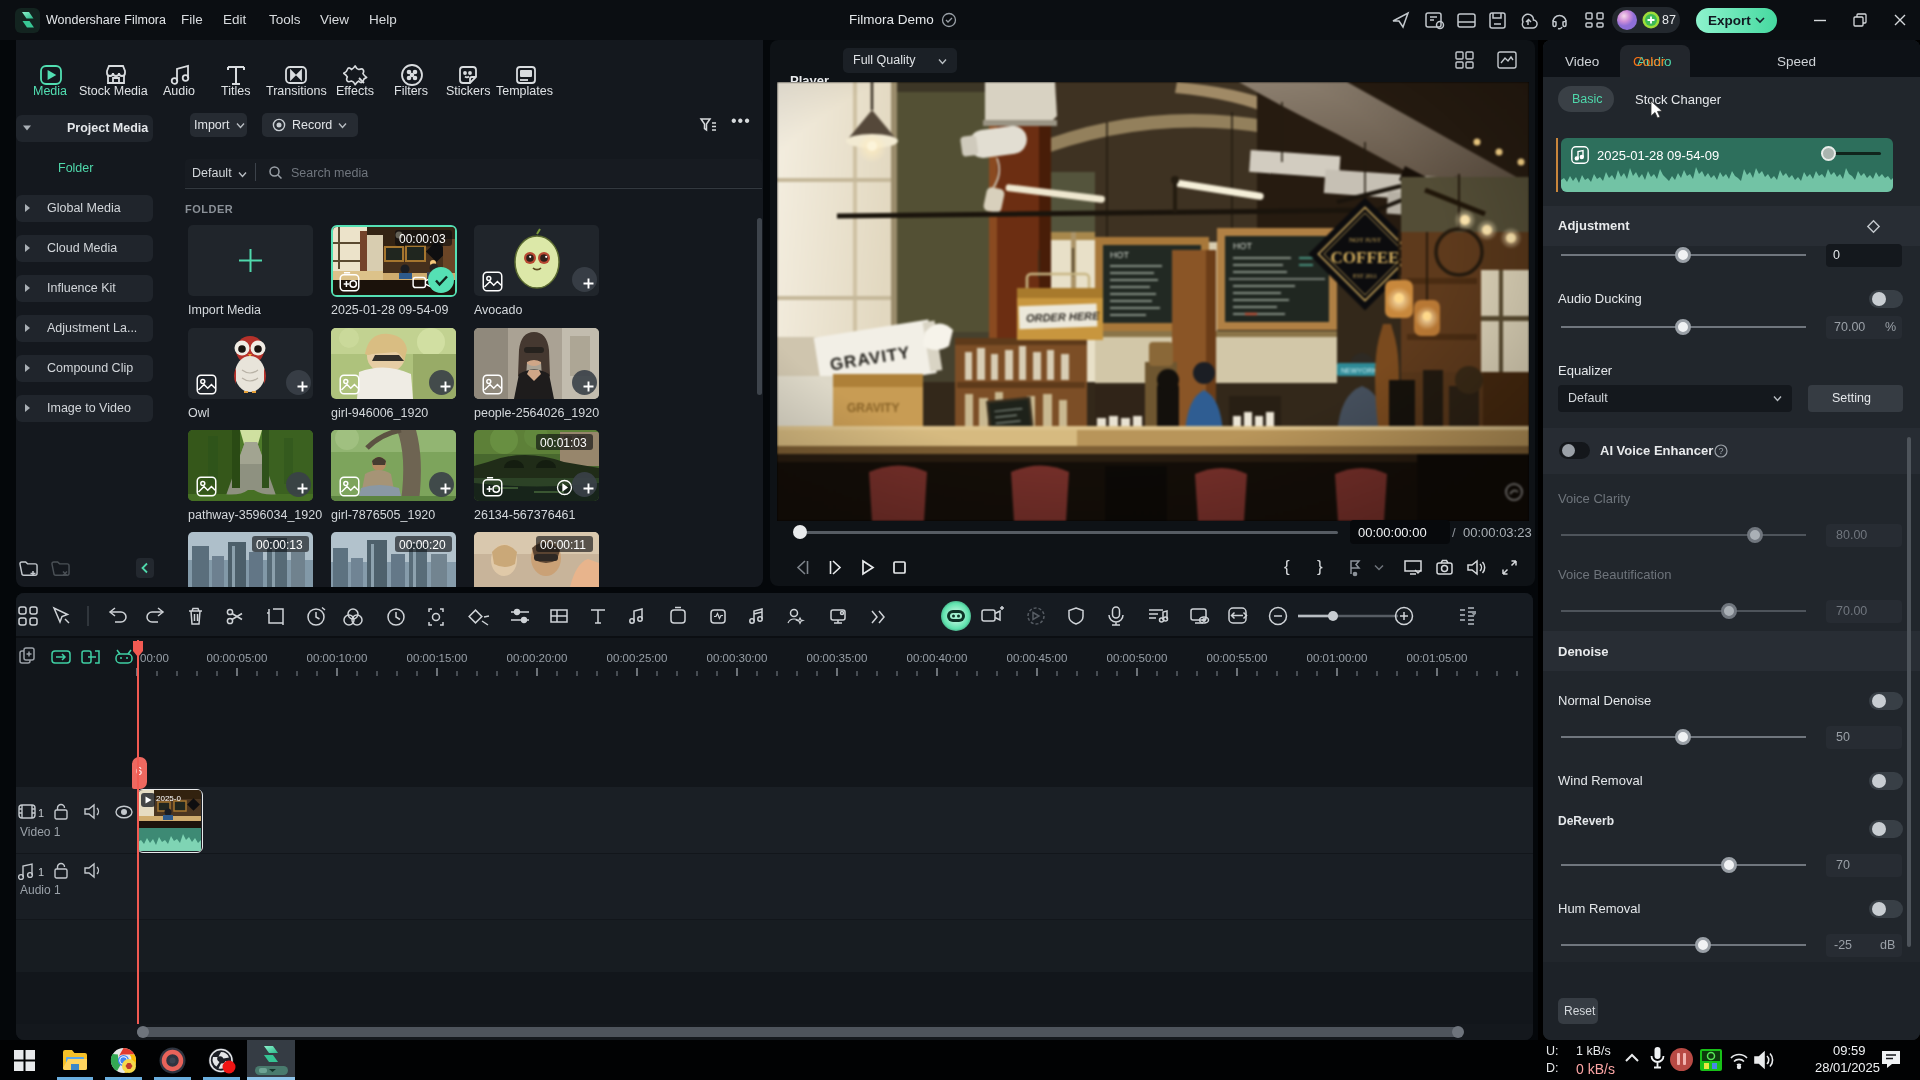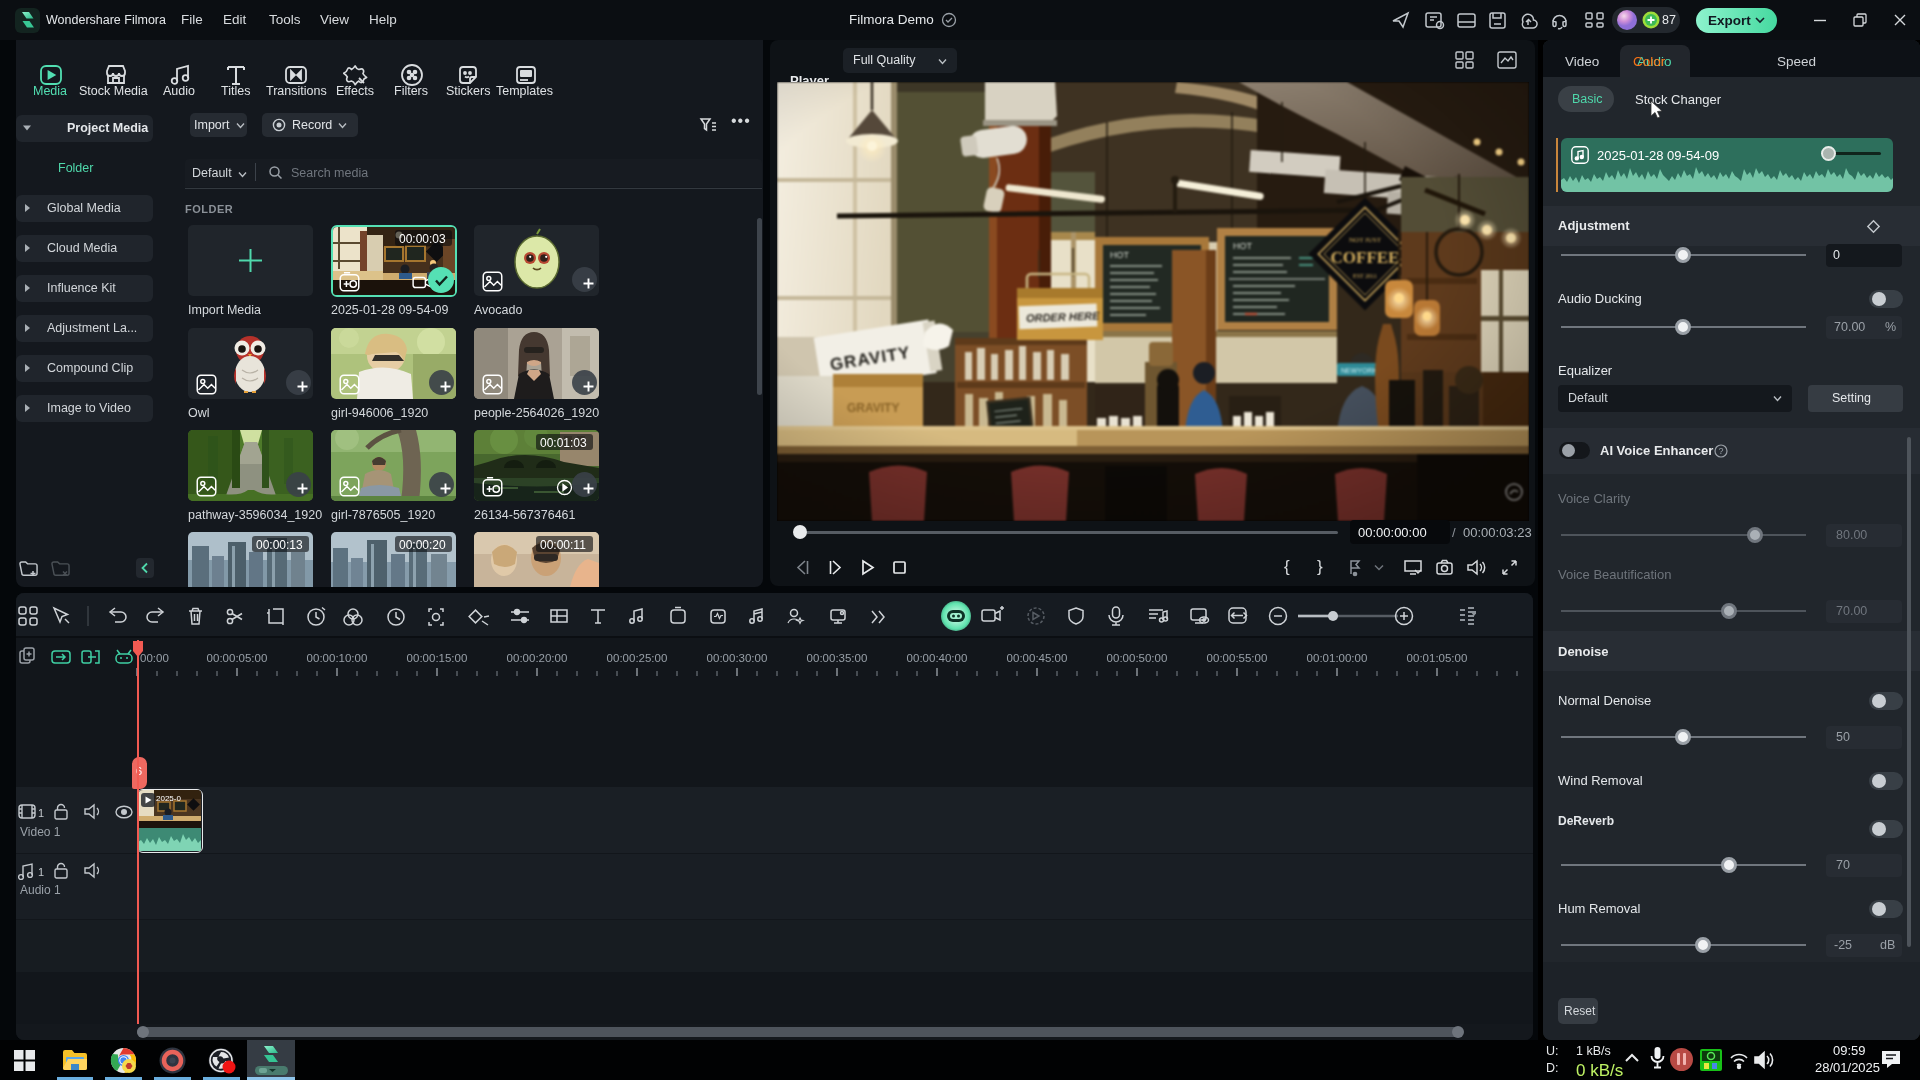--- a/index.html
+++ b/index.html
@@ -1250,21 +1250,21 @@
 
   <div class="abs" style="left:57px;top:1077px;width:36px;height:3px;background:#6aaede;"></div>
   <div class="abs" style="left:105px;top:1077px;width:37px;height:3px;background:#6aaede;"></div>
   <div class="abs" style="left:154px;top:1077px;width:37px;height:3px;background:#6aaede;"></div>
   <div class="abs" style="left:203px;top:1077px;width:37px;height:3px;background:#6aaede;"></div>
   <div class="abs" style="left:247px;top:1077px;width:48px;height:3px;background:#8ec4ea;"></div>
 
   <div class="abs txt" style="left:1546px;top:1044px;font-size:12.5px;color:#e8eaec;">U:</div>
   <div class="abs txt" style="left:1546px;top:1061px;font-size:12.5px;color:#e8eaec;">D:</div>
   <div class="abs txt" style="left:1576px;top:1044px;font-size:12.5px;color:#e8eaec;">1 kB/s</div>
-  <div class="abs txt" style="left:1576px;top:1061px;font-size:17px;color:#bef264;">0 kB/s</div>
+  <div class="abs txt" style="left:1576px;top:1061px;font-size:14px;color:#fca5a5;">0 kB/s</div>
   <svg class="abs" style="left:1625px;top:1053px" width="14" height="9" viewBox="0 0 14 9">
       <path d="M1 8 L7 2 L13 8" fill="none" stroke="#e8eaec" stroke-width="2"></path>
     </svg>
   <svg class="abs" style="left:1650px;top:1046px" width="15" height="24" viewBox="0 0 15 24" fill="#f0f2f4">
     <rect x="4.5" y="1" width="6" height="12" rx="3"></rect>
     <path d="M1.5 10 a6 6 0 0 0 12 0" fill="none" stroke="#f0f2f4" stroke-width="1.8"></path>
     <path d="M7.5 17 v4 M4 21.5 h7" stroke="#f0f2f4" stroke-width="1.8"></path>
   </svg>
   <div class="abs" style="left:1670px;top:1048px;width:23px;height:23px;background:#b84a44;border-radius:50%;"></div>
   <div class="abs" style="left:1677px;top:1053px;width:3px;height:12px;background:#f2b4b0;border-radius:1px;"></div>

